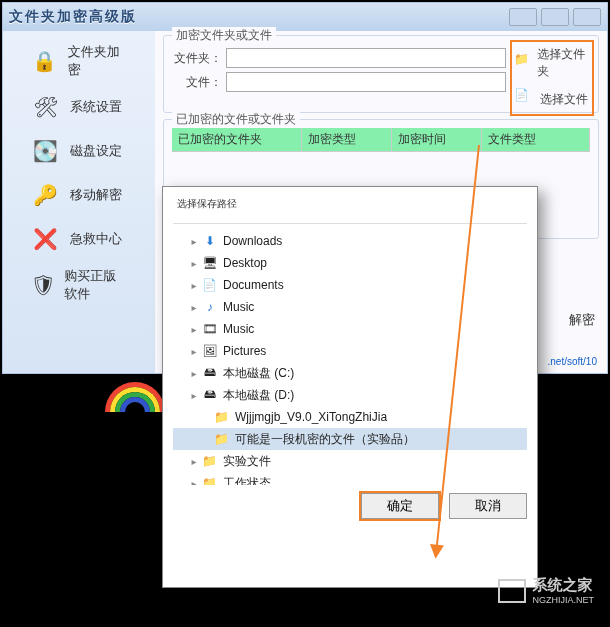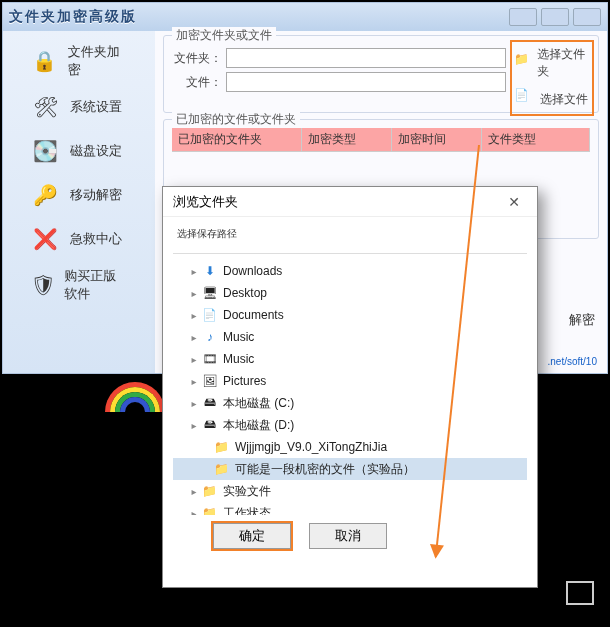--- a/index.html
+++ b/index.html
@@ -20,21 +20,21 @@
 .fieldset { border: 1px solid #d0d8e8; border-radius: 3px; padding: 8px 8px 10px; margin-bottom: 6px; position: relative; }
 .fieldset-legend { position: absolute; top: -9px; left: 8px; background: #fafafe; padding: 0 4px; font-size: 12px; color: #555; }
 .row { display: flex; align-items: center; margin: 4px 0; }
 .row label { width: 54px; font-size: 12px; color: #444; text-align: right; padding-right: 4px; }
 .row input { flex: 1; border: 1px solid #aaa; height: 20px; background: #fff; font-size: 12px; padding: 0 4px; }
 .side-buttons { position: absolute; right: 4px; top: 4px; width: 84px; border: 2px solid #f2812a; display: flex; flex-direction: column; }
 .side-btn { display: flex; align-items: center; font-size: 12px; color: #444; padding: 4px 2px; cursor: pointer; }
 .side-btn .bicon { width: 22px; height: 22px; margin-right: 4px; }
 
 .table-fieldset { height: 120px; }
-.table-header { display: flex; border-bottom: 1px solid #ccc; background: #fca5a5; }
+.table-header { display: flex; border-bottom: 1px solid #ccc; background: #86efac; }
 .th { font-size: 12px; color: #333; padding: 3px 6px; border-right: 1px solid #ccc; }
 .th1 { width: 130px; } .th2 { width: 90px; } .th3 { width: 90px; } .th4 { flex: 1; }
 
 .decrypt-btn { position: absolute; right: 12px; bottom: 44px; font-size: 13px; color: #333; margin-top: 16px; }
 .link { position: absolute; right: 10px; bottom: 6px; font-size: 10px; color: #1560c8; }
 
 .rainbow { position: absolute; left: 105px; top: 382px; width: 60px; height: 60px; }
 .rainbow div { position: absolute; border-radius: 60px 60px 0 0; border-bottom: none; }
 .rb1 { width: 60px; height: 30px; border: 5px solid #e43; }
 .rb2 { width: 50px; height: 25px; border: 5px solid #fd3; left: 5px; top: 5px; }
@@ -44,21 +44,21 @@
 .dialog { position: absolute; left: 162px; top: 186px; width: 376px; height: 402px; background: #fff; border: 1px solid #888; box-shadow: 6px 6px 14px rgba(0,0,0,0.4); }
 .dialog-title-bar { height: 30px; background: #fff; display: flex; align-items: center; justify-content: space-between; padding: 0 6px 0 10px; font-size: 13px; border-bottom: 1px solid #eee; }
 .dlg-close { width: 34px; height: 22px; display: flex; align-items: center; justify-content: center; font-size: 14px; color: #555; cursor: pointer; }
 .dialog-sub { padding: 10px 14px 4px; font-size: 10px; color: #333; }
 .tree { border-top: 1px solid #ddd; margin: 8px 10px 0; height: 262px; overflow: auto; padding: 6px 0; }
 .tree-item { display: flex; align-items: center; font-size: 12px; color: #222; height: 22px; padding-left: 14px; cursor: pointer; }
 .tree-item .expander { width: 14px; color: #888; font-size: 10px; text-align: center; }
 .tree-item .ticon { width: 18px; text-align: center; margin-right: 4px; }
 .tree-item.selected { background: #d0e0f0; }
 .tree-item.child { padding-left: 40px; }
-.dialog-buttons { display: flex; padding: 8px 10px; gap: 18px; margin-left: 40px; }
+.dialog-buttons { display: flex; justify-content: flex-end; padding: 8px 10px; gap: 10px; margin-left: 40px; }
 .dlg-btn { width: 78px; height: 26px; border: 1px solid #999; background: #eee; font-size: 13px; cursor: pointer; display: flex; align-items: center; justify-content: center; }
 .dlg-btn.ok { outline: 2px solid #f2812a; }
 
 .arrow-line { position: absolute; top: 145px; left: 478px; width: 2px; height: 414px; background: #f2812a; transform-origin: top; transform: rotate(6deg); }
 .arrow-head { position: absolute; bottom: -2px; left: -6px; width: 0; height: 0; border-left: 7px solid transparent; border-right: 7px solid transparent; border-top: 14px solid #f2812a; }
 
 .watermark { position: absolute; right: 16px; bottom: 22px; color: #ccc; font-size: 12px; display: flex; align-items: center; gap: 6px; }
 .watermark .wlogo { width: 28px; height: 24px; border: 2px solid #ccc; position: relative; }
 
 .i-lock::before{content:"🔒"} .i-gear::before{content:"🛠"} .i-disk::before{content:"💽"} .i-key::before{content:"🔑"} .i-aid::before{content:"❌"} .i-buy::before{content:"🛡"}
@@ -142,24 +142,20 @@
 </div>
 
 <div class="rainbow">
   <div class="rb1"></div>
     <div class="rb2"></div>
     <div class="rb3"></div>
     <div class="rb4"></div>
 </div>
 
 <div class="dialog">
-  <div class="dialog-title-bar">
-    <span>浏览文件夹</span>
-    <span class="dlg-close">✕</span>
-  </div>
   <div class="dialog-sub">选择保存路径</div>
   <div class="tree">
     <div class="tree-item">
         <span class="expander">▸</span>
         <span class="ticon i-dl"></span>
         <span>Downloads</span>
       </div>
     <div class="tree-item">
         <span class="expander">▸</span>
         <span class="ticon i-desktop"></span>
@@ -219,13 +215,17 @@
     <div class="dlg-btn">取消</div>
   </div>
 </div>
 
 <div class="arrow-line">
   <div class="arrow-head"></div>
 </div>
 
 <div class="watermark">
   <div class="wlogo"></div>
+  <div>
+    <div style="font-size:15px;font-weight:bold">系统之家</div>
+    <div style="font-size:9px">NGZHIJIA.NET</div>
+  </div>
 </div>
 
 </body></html>

